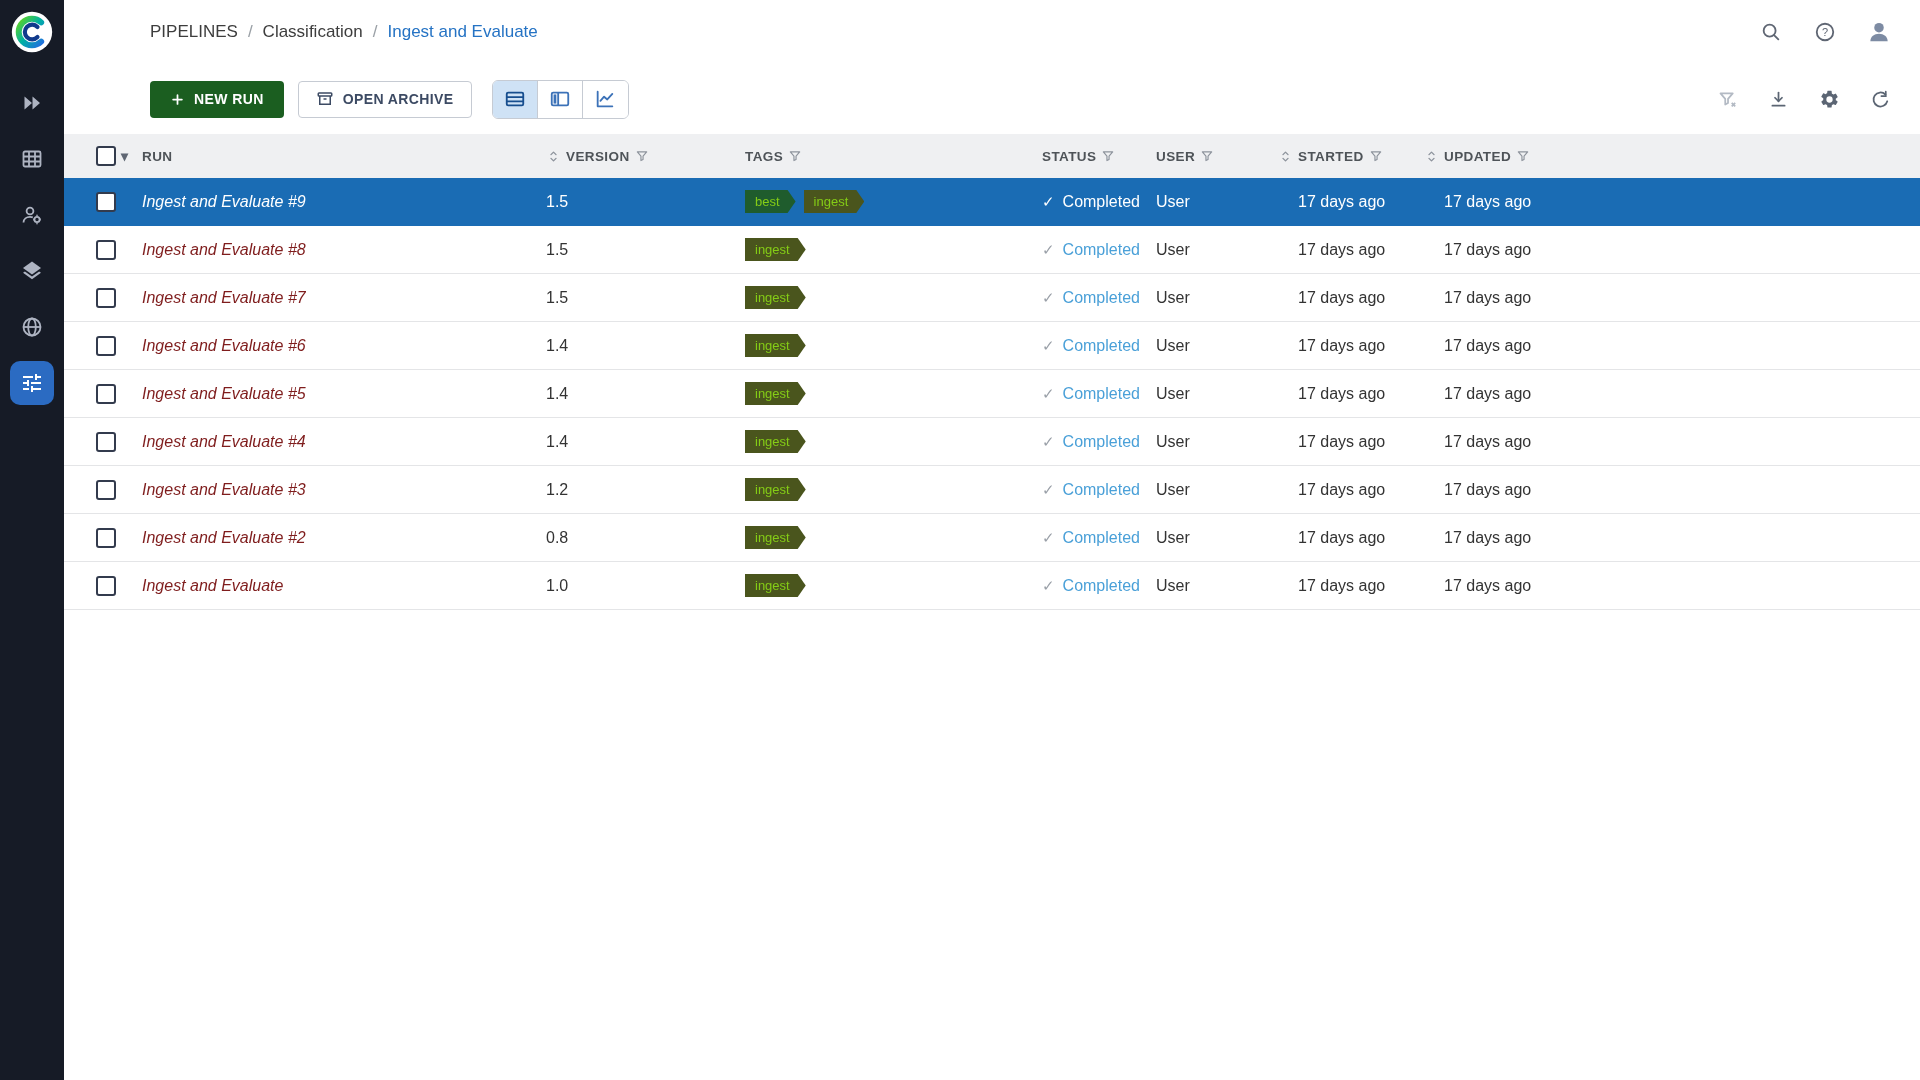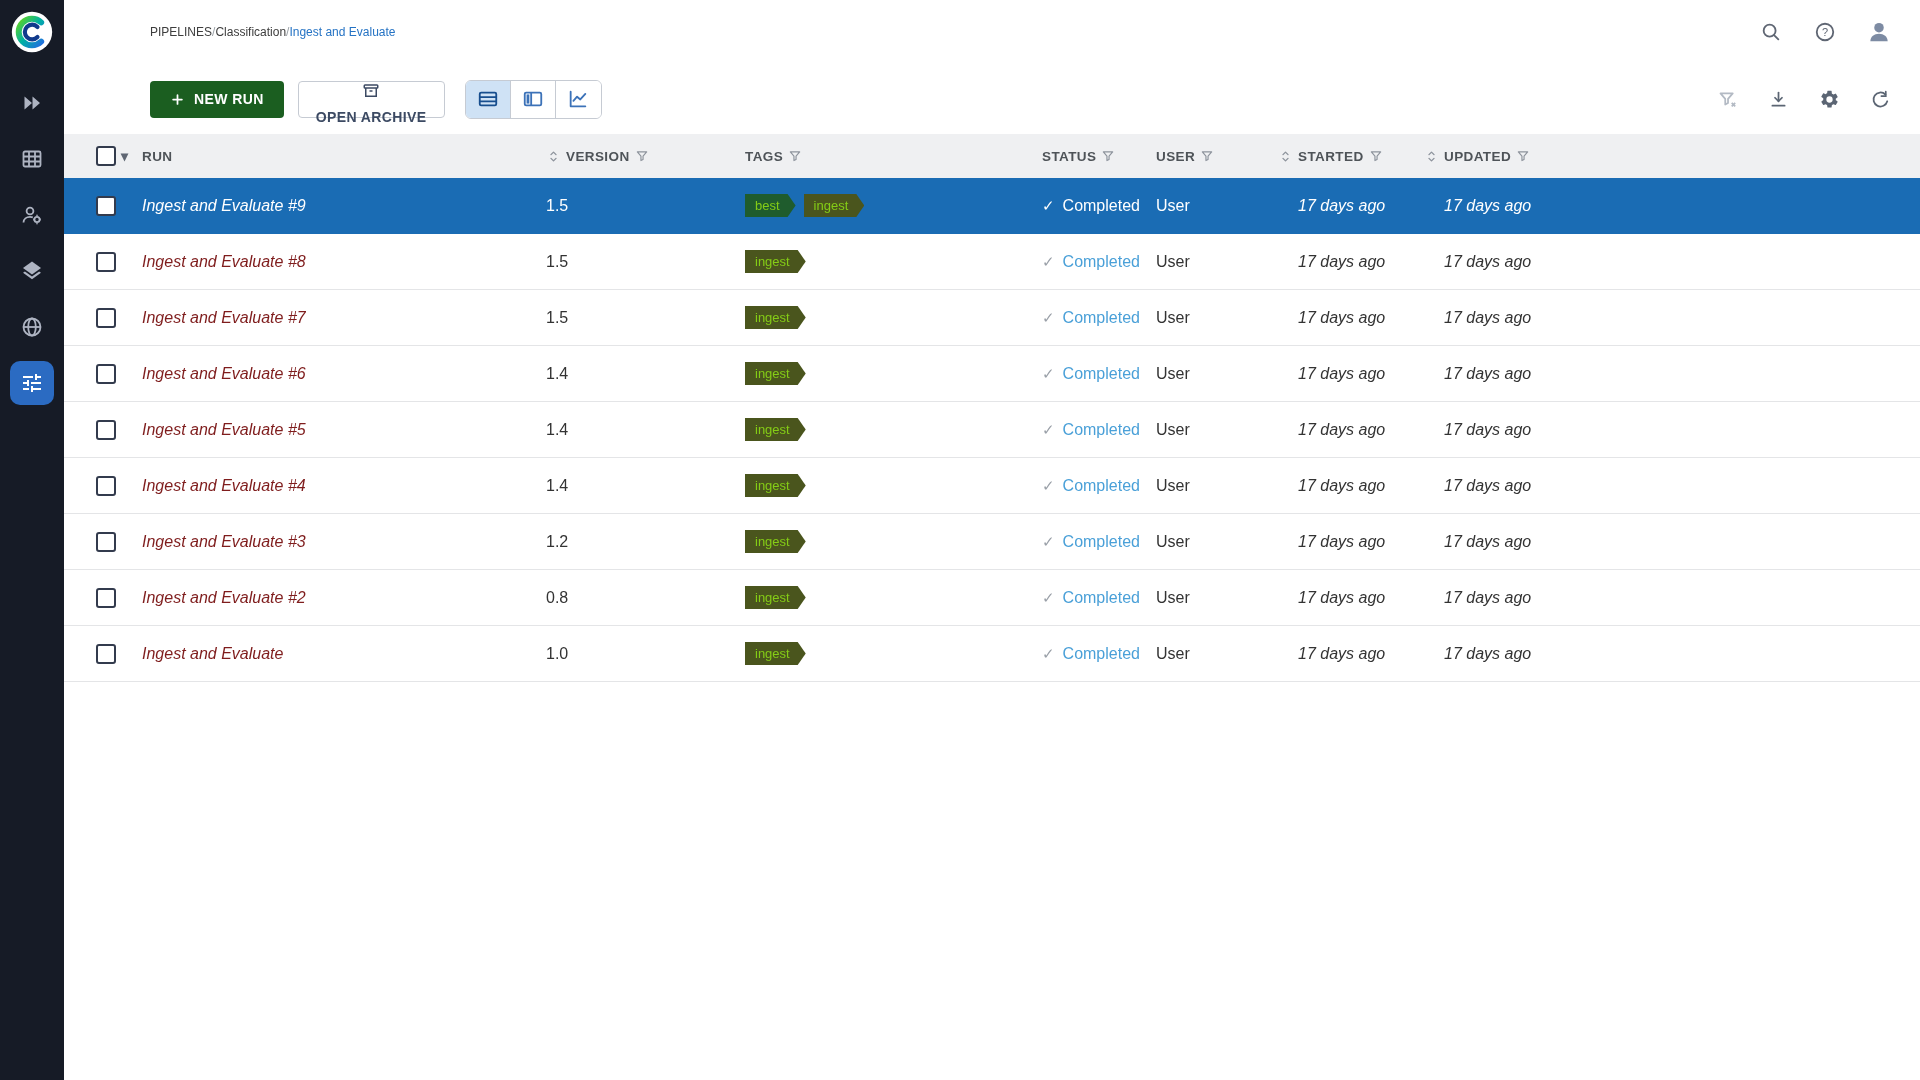--- a/index.html
+++ b/index.html
@@ -18,34 +18,34 @@
   .logo { width:44px; height:44px; cursor:pointer; }
   .logo svg { width:44px; height:44px; display:block; }
   .side-nav { margin-top:34px; display:flex; flex-direction:column; gap:26px; align-items:center; }
   .nav-item { width:30px; height:30px; display:flex; align-items:center; justify-content:center; color:#aeb4c2; cursor:pointer; }
   .nav-item svg { width:24px; height:24px; display:block; }
   .nav-item.active { width:44px; height:44px; margin:-7px 0; background:#2b6bc2; border-radius:10px; color:#ffffff; }
 
   
   .content { flex:1; display:flex; flex-direction:column; min-width:0; }
   .topbar { height:64px; display:flex; align-items:center; padding:0 28px 0 86px; background:#fff; flex-shrink:0; }
-  .breadcrumb { display:flex; align-items:center; font-size:12px; color:#3d3d3d; }
+  .breadcrumb { display:flex; align-items:center; gap:10px; font-size:17px; color:#3d3d3d; }
   .breadcrumb .crumb { cursor:pointer; }
   .breadcrumb .sep { color:#9aa0a6; }
   .breadcrumb .current { color:#2573c4; }
   .topbar-actions { margin-left:auto; display:flex; align-items:center; gap:28px; }
   .icon-btn { width:26px; height:26px; display:flex; align-items:center; justify-content:center; color:#5f6673; cursor:pointer; }
   .icon-btn svg { width:22px; height:22px; display:block; }
   .icon-btn.avatar svg { width:26px; height:26px; }
 
   
   .toolbar { height:70px; display:flex; align-items:center; padding:0 28px 0 86px; background:#fff; flex-shrink:0; }
   .btn { display:flex; align-items:center; gap:9px; height:37px; border-radius:4px; font-size:14px; font-weight:700; letter-spacing:.4px; cursor:pointer; font-family:"Liberation Sans",sans-serif; }
   .btn-newrun { background:#1b5e20; color:#fff; border:none; padding:0 20px; }
-  .btn-archive { background:#fff; color:#3c4a63; border:1px solid #c6cbd3; padding:0 17px; margin-left:14px;flex-direction:column; }
+  .btn-archive { background:#fff; color:#3c4a63; border:1px solid #c6cbd3; padding:0 17px; margin-left:14px; }
   .btn svg { display:block; }
   .view-toggle { display:flex; margin-left:20px; border:1px solid #c6cbd3; border-radius:6px; overflow:hidden; }
   .view-btn { width:45px; height:37px; display:flex; align-items:center; justify-content:center; background:#fff; border-right:1px solid #c6cbd3; color:#3c72b8; cursor:pointer; }
   .view-btn:last-child { border-right:none; }
   .view-btn.active { background:#cfe2f5; color:#174e8e; }
   .view-btn svg { width:22px; height:22px; display:block; }
   .toolbar-right { margin-left:auto; display:flex; align-items:center; gap:27px; }
   .tool-icon { width:24px; height:24px; display:flex; align-items:center; justify-content:center; color:#5b6573; cursor:pointer; }
   .tool-icon svg { width:21px; height:21px; display:block; }
   .tool-icon.dim { color:#b3bac4; }
@@ -53,25 +53,25 @@
   
   .grid-cols { display:grid; grid-template-columns:78px 404px 199px 297px 114px 122px 146px minmax(0,1fr); }
   .thead { height:44px; background:#eff0f2; align-items:center; font-size:13.5px; color:#4e5358; font-weight:700; letter-spacing:.4px; }
   .hcell { display:flex; align-items:flex-start; gap:5px; }
   .hlabel { cursor:pointer; }
   .hicon { display:flex; align-items:center; color:#8d939c; cursor:pointer; }
   .hicon svg { display:block; }
   .c-check { padding-left:32px; display:flex; align-items:center; gap:5px; }
   .caret { color:#5f6673; font-size:14px; line-height:1; cursor:pointer; }
 
-  .trow { height:56px; align-items:center; border-bottom:1px solid #e4e5e7; font-size:16px; background:#fff; cursor:pointer; }
+  .trow { height:48px; align-items:center; border-bottom:1px solid #e4e5e7; font-size:16px; background:#fff; cursor:pointer; }
   .cell { display:flex; align-items:center; min-width:0; }
   .checkbox { width:20px; height:20px; flex-shrink:0; border:2px solid #333b4d; border-radius:3px; background:#fff; cursor:pointer; }
   .run-name { font-style:italic; color:#7f1d1d; white-space:nowrap; overflow:hidden; text-overflow:ellipsis; }
-  .cell.c-started, .cell.c-updated { padding-left:20px;font-style:italic; }
+  .cell.c-started, .cell.c-updated { padding-left:20px; }
   .tag { margin-right:8px; color:#84cc16; font-size:13px; line-height:1; padding:5px 16px 5px 10px; clip-path:polygon(0 0, calc(100% - 8px) 0, 100% 50%, calc(100% - 8px) 100%, 0 100%); white-space:nowrap; }
   .status-check { color:#9aa0a8; font-size:15px; margin-right:8px; }
   .status-text { color:#4aa0d8; }
   .trow.selected { background:#1a6cb4; border-bottom-color:#1a6cb4; color:#fff; }
   .trow.selected .run-name,
   .trow.selected .status-text,
   .trow.selected .status-check,
   .trow.selected .cell { color:#fff; }
 </style>
 </head>

